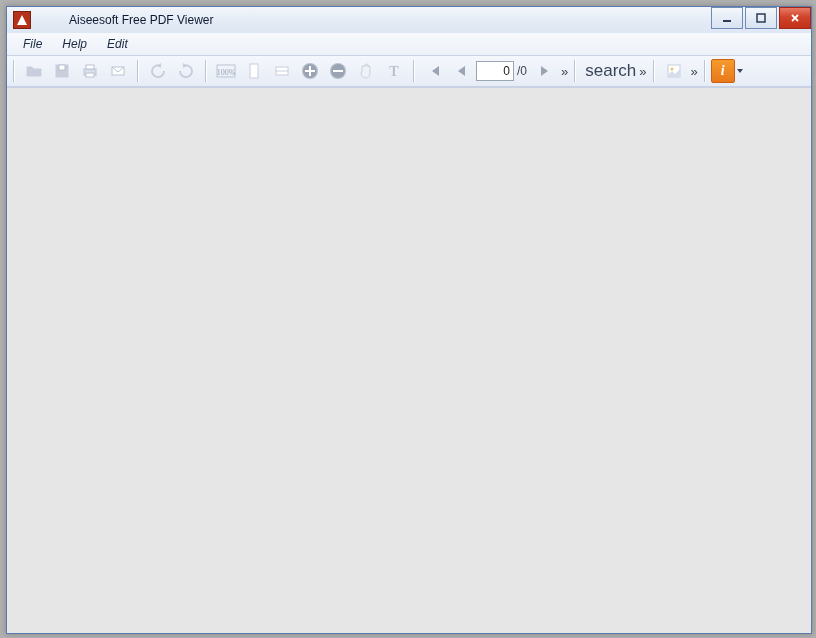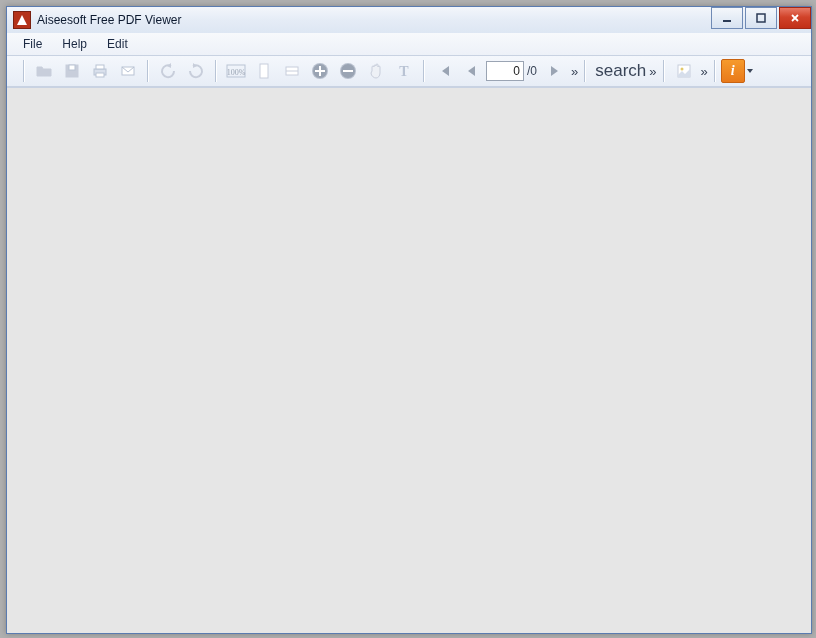--- a/index.html
+++ b/index.html
@@ -24,20 +24,21 @@
   }
   
   .titlebar {
     height: 26px;
     background: linear-gradient(#f3f6fb, #e5ecf6 50%, #dde6f3);
     display: flex;
     align-items: center;
     padding: 0 4px 0 6px;
     color: #2b3a55;
     position: relative;
+    gap: 32px;
   }
   .titlebar .app-icon {
     width: 16px;
     height: 16px;
     background: #b4321a;
     margin-right: 6px;
     border: 1px solid #7a2010;
     display: flex;
     align-items: center;
     justify-content: center;
@@ -74,34 +75,35 @@
   }
   .win-btn svg { display: block; }
   
   .menubar {
     height: 22px;
     background: linear-gradient(#f7f9fc, #edf1f8);
     border-bottom: 1px solid #c8d2e2;
     display: flex;
     align-items: center;
     padding-left: 6px;
+    font-style: italic;
   }
   .menubar .menu-item {
     padding: 3px 10px;
     color: #1b2942;
     cursor: default;
   }
   
   .toolbar {
     height: 30px;
     background: linear-gradient(#f4f7fc, #e7edf6);
     border-bottom: 1px solid #c8d2e2;
     display: flex;
     align-items: center;
-    padding: 0 14px;
+    padding: 0 4px;
   }
   .tgroup {
     display: flex;
     align-items: center;
     padding: 0 3px;
   }
   .tsep {
     width: 0;
     height: 22px;
     border-left: 1px solid #b8c4d6;

